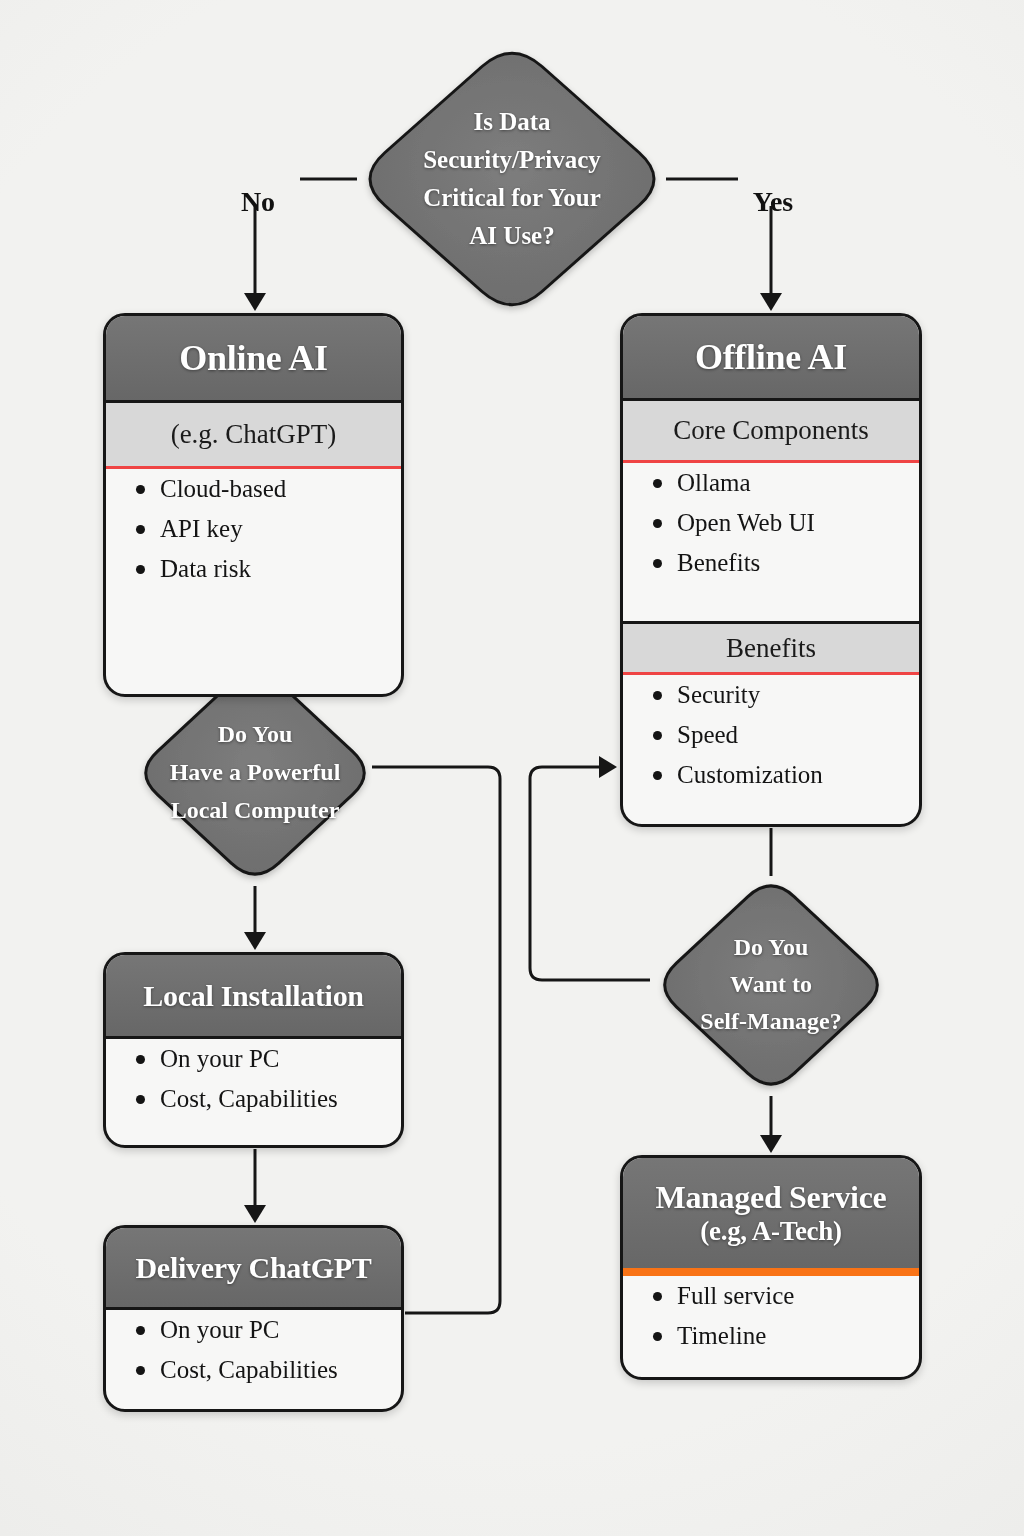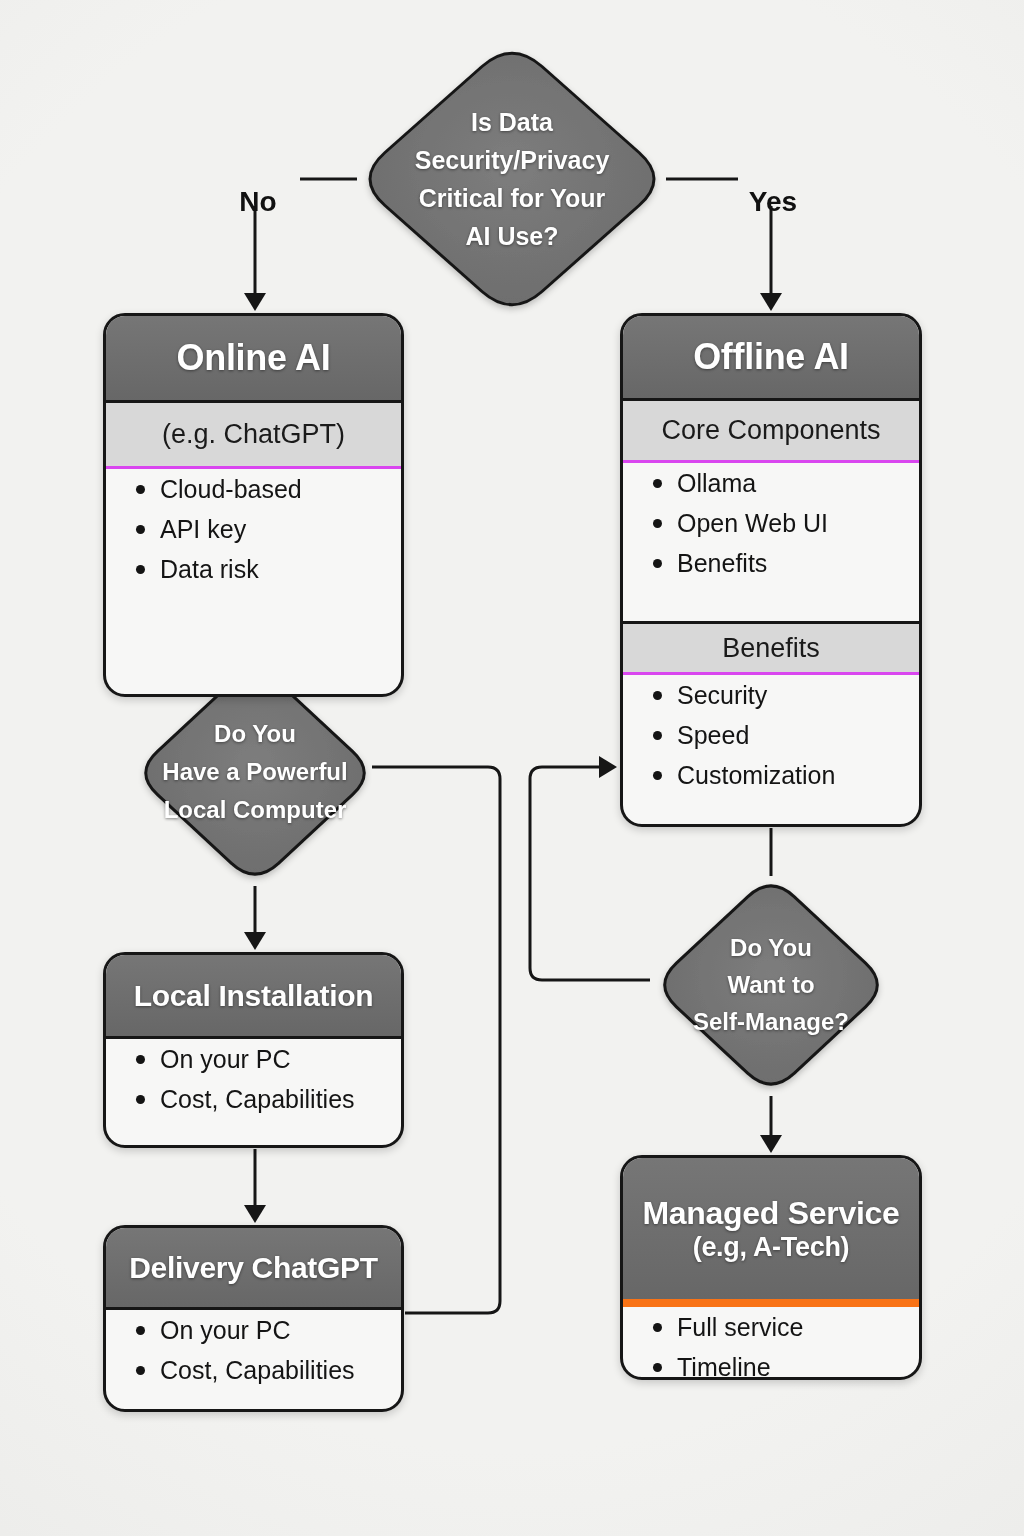--- a/index.html
+++ b/index.html
@@ -1,19 +1,19 @@
 <!DOCTYPE html>
 <html><head>
 <meta charset="utf-8">
 <style>
   html,body{margin:0;padding:0;background:#e8e8e6;}
   .canvas{
     position:relative;width:1024px;height:1536px;overflow:hidden;
     background:radial-gradient(120% 90% at 50% 45%, #f2f2f0 55%, #e6e6e4 100%);
-    font-family:Liberation Sans, sans-serif;
+    font-family:Liberation Serif, serif;
   }
   svg.connectors{position:absolute;left:0;top:0;width:1024px;height:1536px;}
   .edge{stroke:#161616;stroke-width:3;fill:none;}
   .head{fill:#161616;stroke:none;}
   .diamond{fill:url(#dgrad);stroke:#161616;stroke-width:3;}
 
   .node{
     position:absolute;box-sizing:border-box;border:3px solid #161616;border-radius:22px;
     background:#f7f7f6;overflow:hidden;display:flex;flex-direction:column;
     box-shadow:0 3px 8px rgba(0,0,0,0.18);
@@ -22,21 +22,21 @@
     background:linear-gradient(#767676,#676767);color:#ffffff;font-weight:700;
     display:flex;flex-direction:column;align-items:center;justify-content:center;
     text-shadow:0 1px 3px rgba(0,0,0,0.45);letter-spacing:-0.3px;flex:none;
   }
   .hdr .t1{font-size:36px;}
   .hdr.small .t1{font-size:30px;}
   .hdr .t2{font-size:27px;}
   .band{
     background:#d8d8d8;color:#1a1a1a;font-size:27px;font-weight:400;
     display:flex;align-items:center;justify-content:center;
-    border-top:3px solid #161616;border-bottom:3px solid #d946ef;flex:none;
+    border-top:3px solid #161616;border-bottom:3px solid #ef4444;flex:none;
   }
   .body{display:flex;flex-direction:column;justify-content:flex-start;flex:1;padding-left:30px;}
   .bullet{display:flex;align-items:center;height:40px;flex:none;}
   .dot{width:9px;height:9px;border-radius:50%;background:#141414;margin-right:15px;flex:none;}
   .bullet span.txt{font-size:25px;color:#141414;white-space:nowrap;}
 
   .d-label{
     position:absolute;transform:translate(-50%,-50%);text-align:center;color:#ffffff;
     font-weight:700;text-shadow:0 1px 3px rgba(0,0,0,0.45);white-space:nowrap;
   }
@@ -206,21 +206,21 @@
     </div>
   </div>
 
   <div class="d-label d3" style="left:771px;top:984px;">
     <div>Do You</div>
     <div>Want to</div>
     <div>Self-Manage?</div>
   </div>
 
   <div class="node" style="left:620px;top:1155px;width:302px;height:225px;">
-    <div class="hdr" style="height:141px;">
+    <div class="hdr" style="height:110px;">
       <div class="t1" style="font-size:32px;">Managed Service</div>
       <div class="t2">(e.g, A-Tech)</div>
     </div>
     <div class="body" style="border-top:8px solid #f97316;">
       <div class="bullet">
           <span class="dot"></span>
           <span class="txt">Full service</span>
         </div>
       <div class="bullet">
           <span class="dot"></span>

